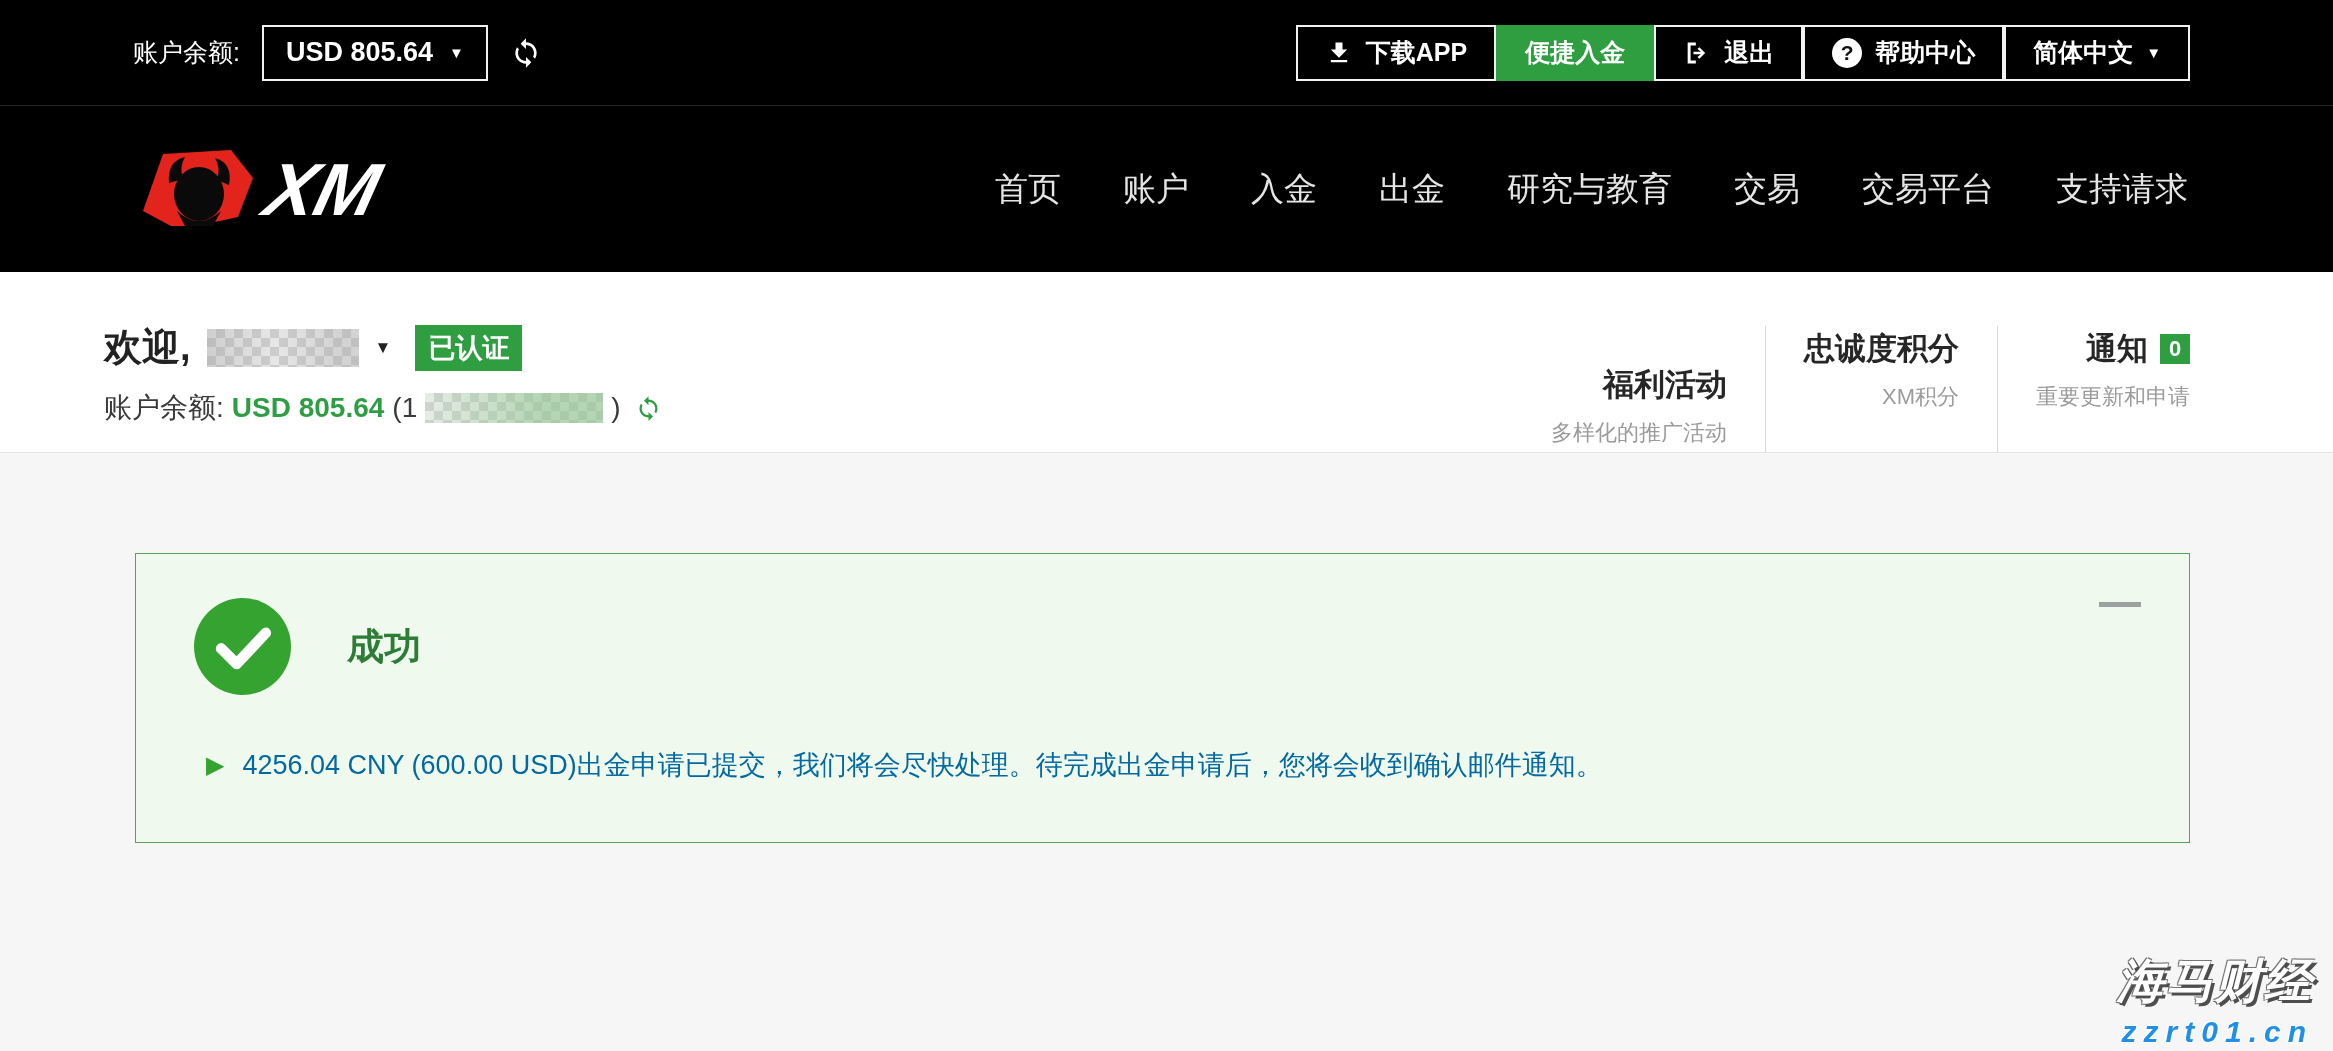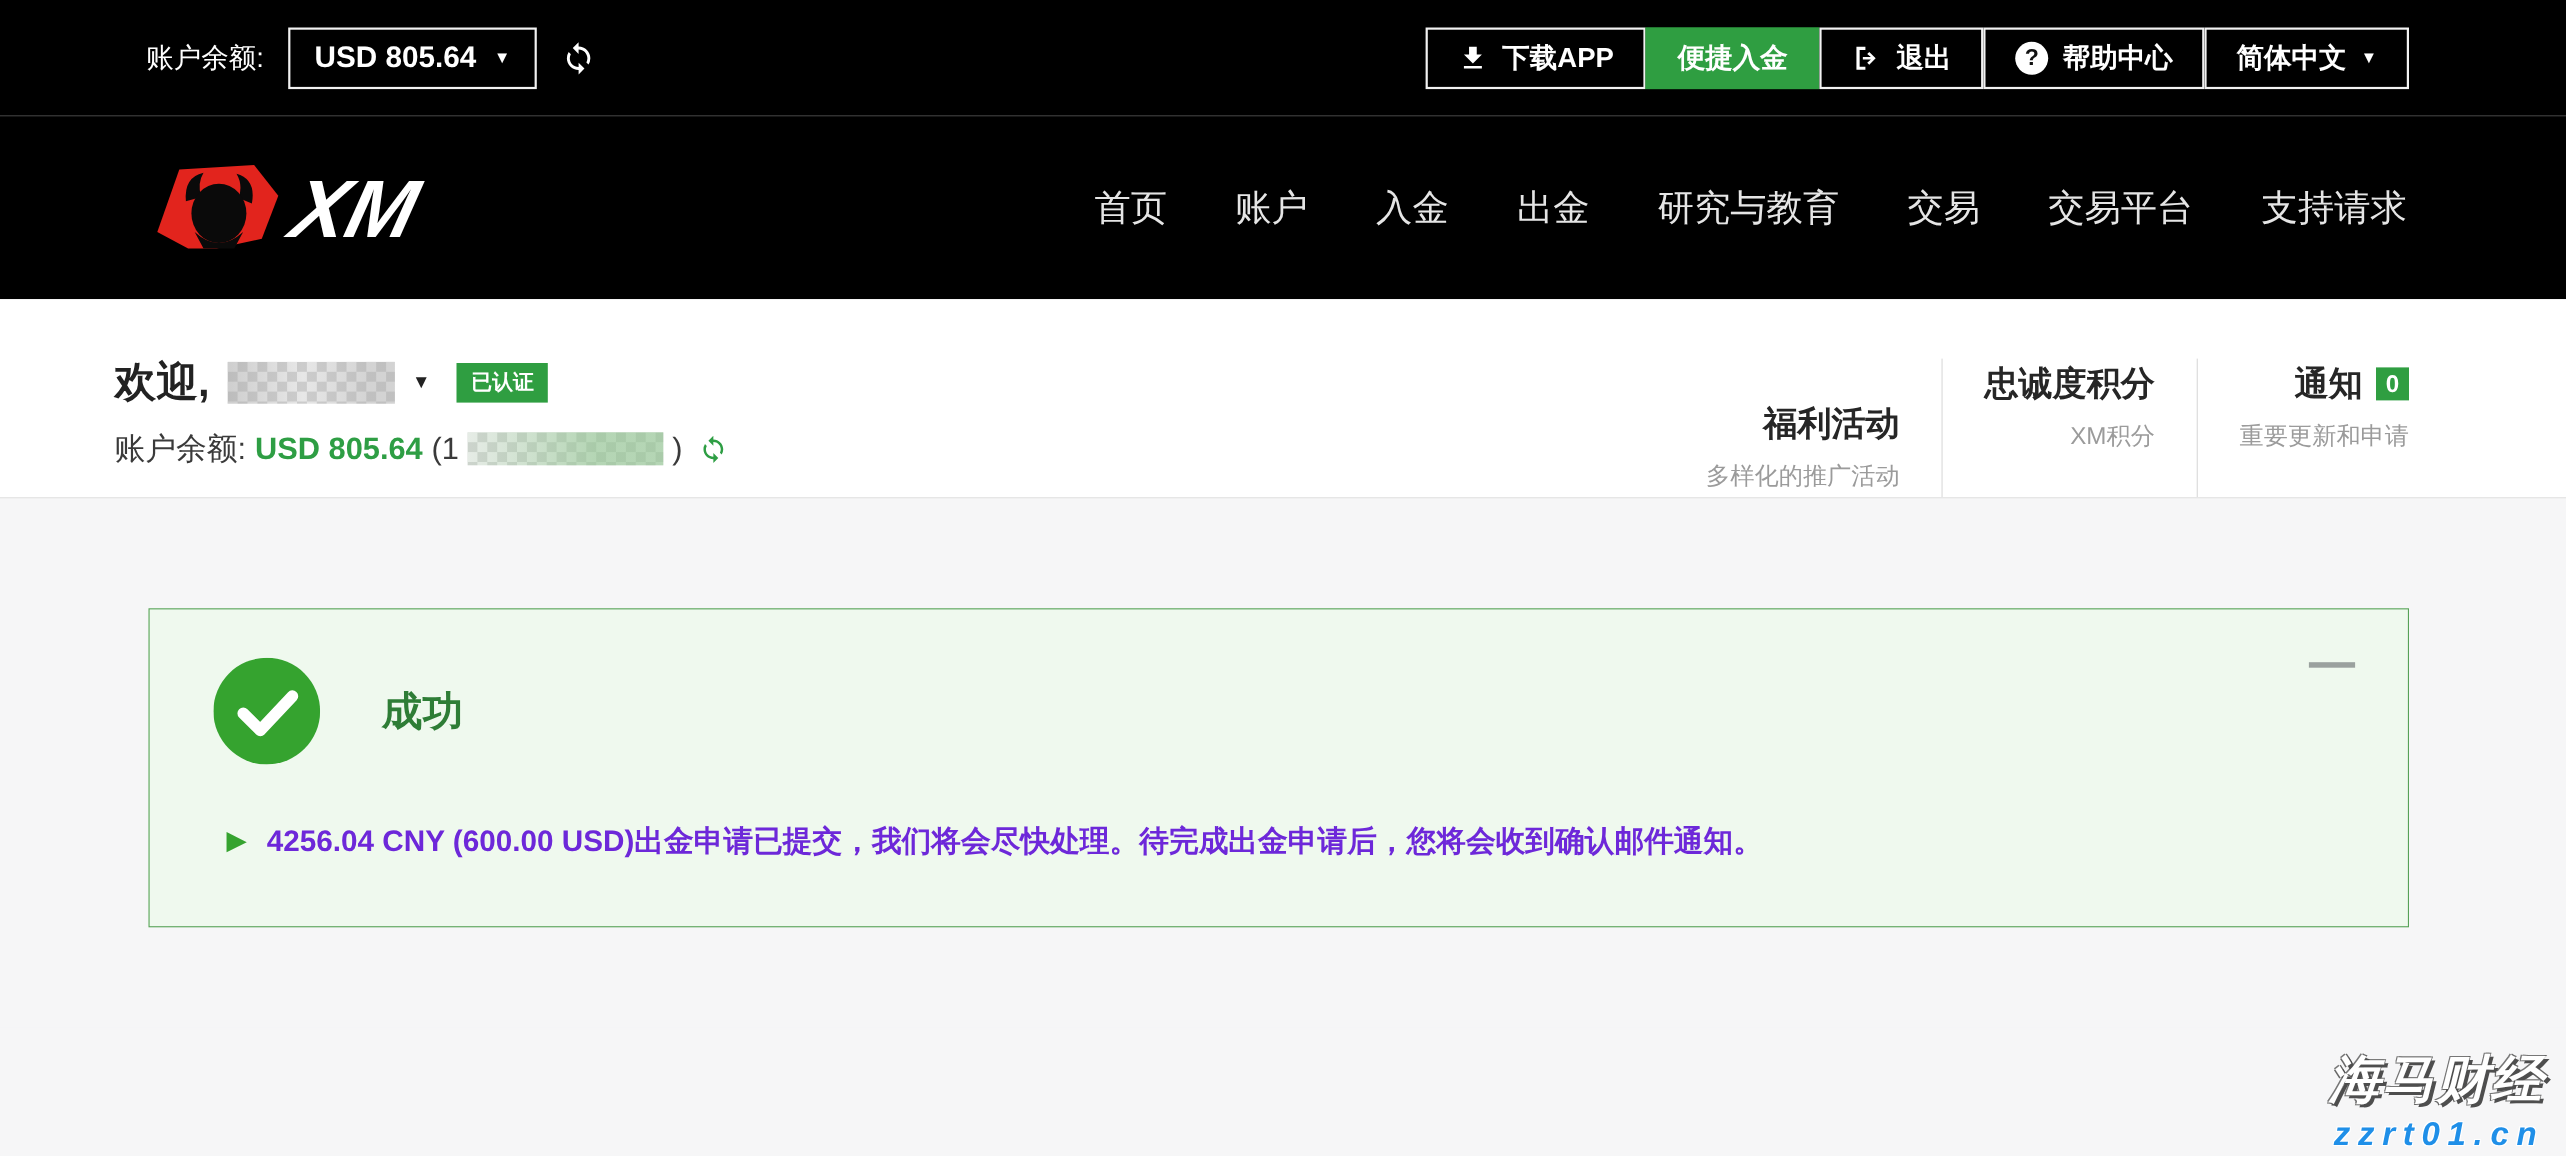--- a/index.html
+++ b/index.html
@@ -71,21 +71,21 @@
   }
   .mosaic-name { width:152px; height:38px; cursor:pointer; }
   .mosaic-account { width:178px; height:30px; }
   .mosaic.green-tint {
     background-image:
       linear-gradient(90deg, rgba(200,200,200,0) 0%, rgba(140,195,140,.55) 65%),
       repeating-conic-gradient(#cdd4cd 0% 25%, #e6ece6 0% 50%);
   }
   .name-caret { font-size:17px; color:#222; cursor:pointer; }
   .verified-badge {
-    background:#2f9e41; color:#fff; font-size:19px; font-weight:700;
+    background:#2f9e41; color:#fff; font-size:27px; font-weight:700;
     padding:5px 13px; margin-left:8px;
   }
   .welcome-line2 { display:flex; align-items:center; gap:8px; margin-top:16px; font-size:28px; color:#3a3a3a; }
   .balance-green { color:#2e9e44; font-weight:700; }
   .acct-paren { color:#3a3a3a; }
   .wc-refresh { background:none; border:none; cursor:pointer; display:flex; align-items:center; margin-left:6px; }
   .wc-refresh svg { width:27px; height:27px; fill:#2e9e44; }
 
   .shortcuts { display:flex; align-items:stretch; margin-top:4px; }
   .shortcut { text-align:right; padding:2px 38px 0; cursor:pointer; }
@@ -110,21 +110,21 @@
   }
   .collapse-minus {
     position:absolute; top:48px; right:48px;
     width:42px; height:5px; background:#9aa19e; cursor:pointer;
   }
   .success-row { display:flex; align-items:center; gap:56px; padding:44px 0 0 58px; }
   .check-circle { width:97px; height:97px; flex:0 0 auto; }
   .panel-title { font-size:37px; font-weight:700; color:#2e7d36; }
   .message-row { display:flex; align-items:center; gap:18px; padding:52px 0 0 70px; }
   .bullet { color:#35a32f; font-size:24px; line-height:1; }
-  .panel-message { font-size:27px; color:#6d28d9;font-weight:bold; }
+  .panel-message { font-size:27px; color:#0369a1; }
 
   
   .watermark { position:absolute; right:20px; bottom:2px; text-align:right; pointer-events:none; }
   .wm-line1 {
     font-size:47px; font-style:italic; font-weight:900; color:#fff; letter-spacing:2px;
     text-shadow:3px 3px 0 #4e4e4e, -1px -1px 0 #777, 1px -1px 0 #666, -1px 1px 0 #666;
   }
   .wm-line2 {
     font-size:30px; font-style:italic; font-weight:900; color:#1f8fe8; letter-spacing:7px;
     text-shadow:1px 1px 0 #fff, -1px -1px 0 #fff, 1px -1px 0 #fff, -1px 1px 0 #fff;

